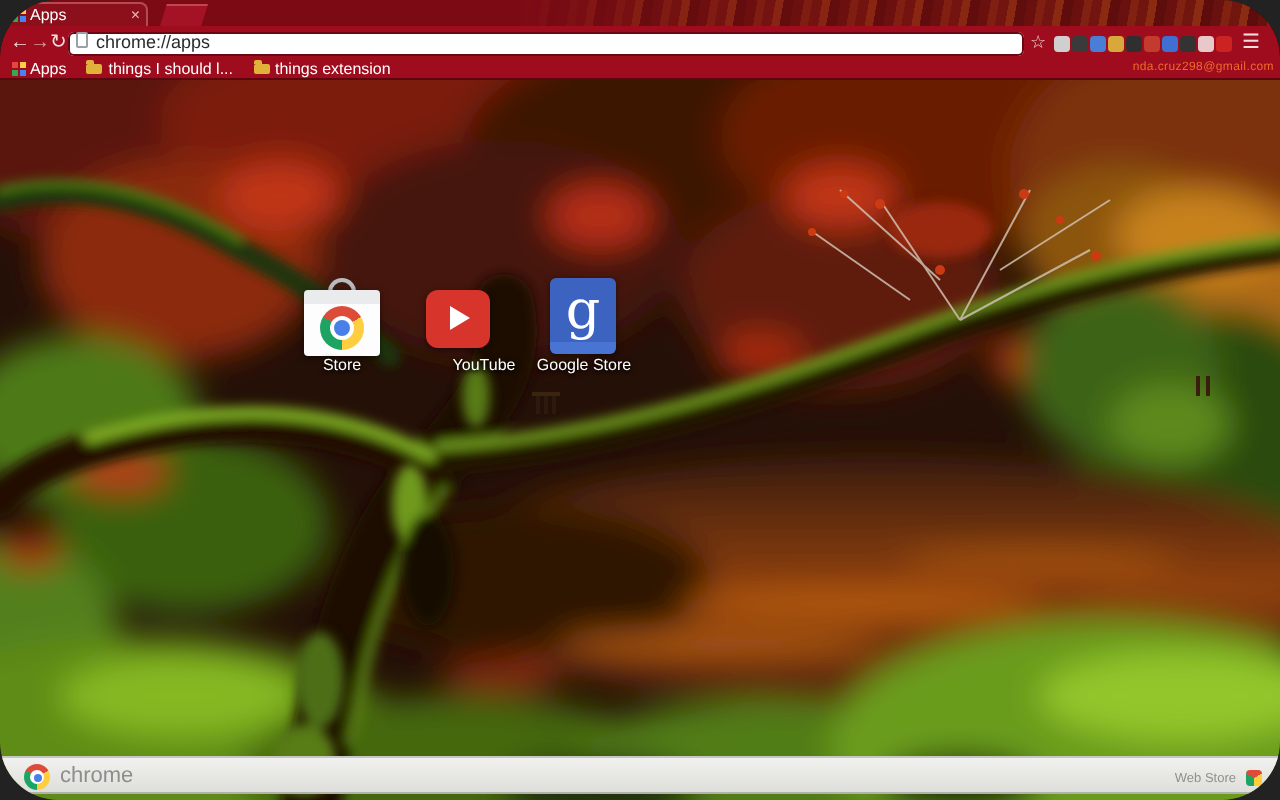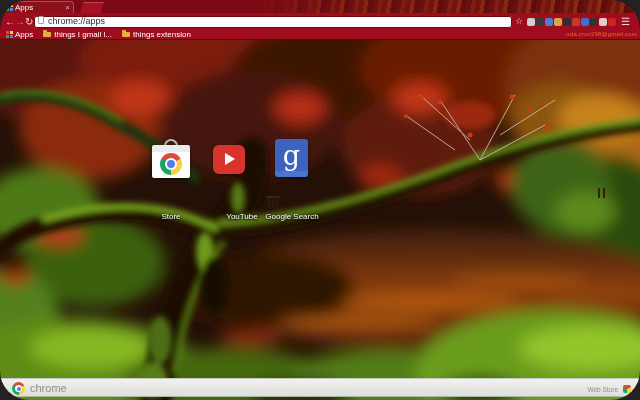--- a/index.html
+++ b/index.html
@@ -40,21 +40,21 @@
   
   .bookbar{position:absolute;left:0;top:30px;width:640px;height:10px;background:#9e0c1d;border-bottom:1px solid #5c0710;
     display:flex;align-items:center;padding:0 6px;gap:10px;}
   .bm{display:flex;align-items:center;gap:3px;}
   .bm-label{font-size:8px;color:#fff;line-height:9px;white-space:nowrap;}
   .folder{width:8px;height:5px;background:#e0b23a;border-radius:1px;position:relative;flex:none;}
   .folder:before{content:"";position:absolute;left:0;top:-2px;width:4px;height:2px;background:#e0b23a;border-radius:1px 1px 0 0;}
   .watermark{position:absolute;right:3px;top:31px;font-size:6px;color:rgba(255,130,45,.8);letter-spacing:.2px;}
 
   
-  .app-label{position:absolute;font-size:8px;color:#fff;text-align:center;text-shadow:0 1px 2px rgba(0,0,0,.95),0 0 3px rgba(0,0,0,.8);margin-top:34px;}
+  .app-label{position:absolute;font-size:8px;color:#fff;text-align:center;text-shadow:0 1px 2px rgba(0,0,0,.95),0 0 3px rgba(0,0,0,.8);}
   .ws-icon{position:absolute;left:152px;top:139px;width:38px;height:40px;}
   .ws-handle{position:absolute;left:12px;top:0;width:14px;height:9px;border:2.5px solid #b9bcbe;border-bottom:none;border-radius:7px 7px 0 0;}
   .ws-bag{position:absolute;left:0;top:6px;width:38px;height:33px;background:linear-gradient(#e9ebed 0 7px,#fdfdfd 7px);border-radius:2px;box-shadow:0 1px 3px rgba(0,0,0,.5);}
   .ws-chrome{position:absolute;left:8px;top:14px;width:22px;height:22px;border-radius:50%;
     background:conic-gradient(from -60deg,#dd4b39 0 120deg,#ffcd40 120deg 240deg,#1da462 240deg 360deg);}
   .ws-chrome:before{content:"";position:absolute;left:5px;top:5px;width:12px;height:12px;background:#fff;border-radius:50%;}
   .ws-chrome:after{content:"";position:absolute;left:7px;top:7px;width:8px;height:8px;background:#4a7fe8;border-radius:50%;}
   .yt-icon{position:absolute;left:213px;top:145px;width:32px;height:29px;background:#d7342c;border-radius:6px;box-shadow:0 1px 3px rgba(0,0,0,.5);}
   .yt-play{position:absolute;left:12px;top:8px;width:0;height:0;border-left:10px solid #fff;border-top:6.5px solid transparent;border-bottom:6.5px solid transparent;}
   .g-icon{position:absolute;left:275px;top:139px;width:33px;height:38px;background:linear-gradient(#3c63c0 0 84%,#4a74d4 84%);border-radius:3px;
@@ -222,21 +222,21 @@
     <span class="menu">☰</span>
   </div>
 
   <div class="bookbar">
     <span class="bm">
       <span class="grid-ic"></span>
       <span class="bm-label">Apps</span>
     </span>
     <span class="bm">
       <span class="folder"></span>
-      <span class="bm-label">things I gmail l...</span>
+      <span class="bm-label">things I should l...</span>
     </span>
     <span class="bm">
       <span class="folder"></span>
       <span class="bm-label">things extension</span>
     </span>
   </div>
   <span class="watermark">nda.cruz298@gmail.com</span>
 
   <div class="ws-icon">
     <span class="ws-handle"></span>
@@ -246,21 +246,21 @@
   <span class="app-label" style="left:146px;top:178px;width:50px">Store</span>
 
   <div class="yt-icon">
     <span class="yt-play"></span>
   </div>
   <span class="app-label" style="left:217px;top:178px;width:50px">YouTube</span>
 
   <div class="g-icon">
     <span class="g-glyph">g</span>
   </div>
-  <span class="app-label" style="left:254px;top:178px;width:76px">Google Search</span>
+  <span class="app-label" style="left:254px;top:178px;width:76px">Google Store</span>
 
   <div class="footer">
     <span class="chrome-logo"></span>
     <span class="footer-brand">chrome</span>
     <span class="footer-right">Web Store</span>
     <span class="footer-ic"></span>
   </div>
 
 </div>
 

